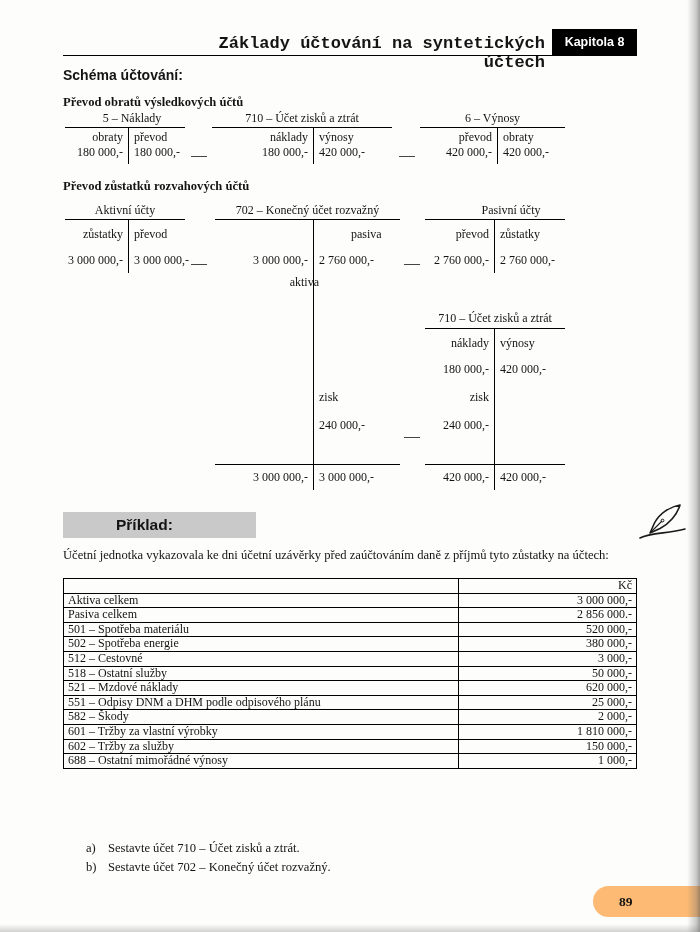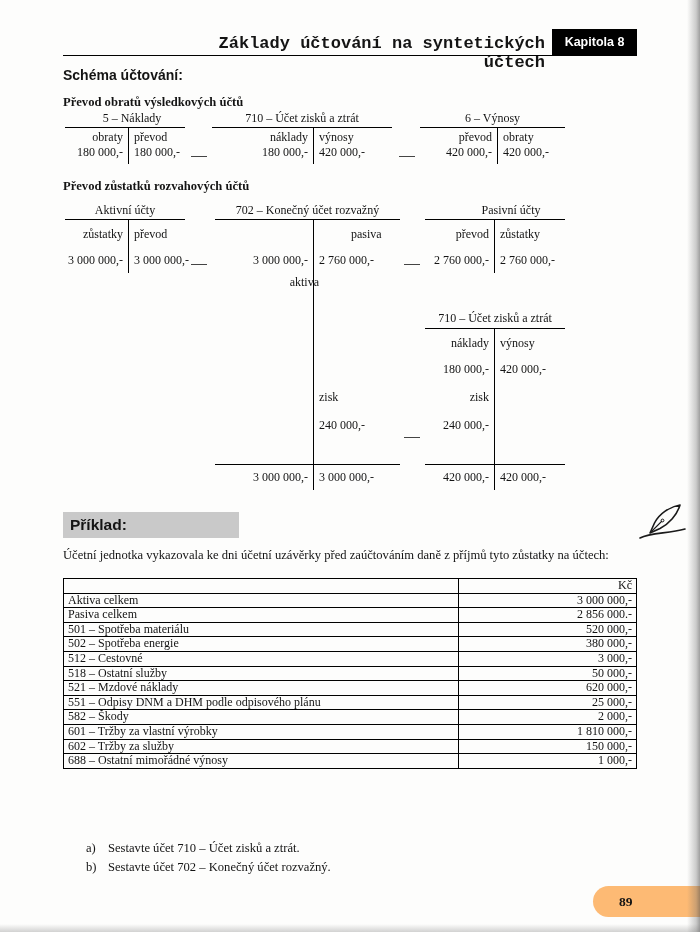--- a/index.html
+++ b/index.html
@@ -23,21 +23,21 @@
 
   
   .t-title {position:absolute; text-align:center; font-size:12px; line-height:14px; white-space:nowrap;}
   .t-line  {position:absolute; height:0; border-top:1px solid #000;}
   .t-vline {position:absolute; width:0; border-left:1px solid #000;}
   .t-cell  {position:absolute; font-size:12px; line-height:13px; white-space:nowrap;}
   .t-cell.r {text-align:right;}
   .conn {position:absolute; height:0; border-top:1.2px solid #444;}
 
   
-  .priklad-band {position:absolute; left:63px; top:512px; width:176px; height:26px; background:#c9c9c9;}
+  .priklad-band {position:absolute; left:63px; top:512px; width:147px; height:26px; background:#c9c9c9;padding-left:46px;}
   .priklad-band span {display:block; font-family:"Liberation Sans", sans-serif; font-weight:bold;
     font-size:15.5px; line-height:26px; padding-left:7px;}
   .pen {position:absolute; left:636px; top:502px; width:52px; height:40px;}
   .para {position:absolute; left:63px; width:574px; font-size:12.6px; line-height:17px; text-align:justify;}
 
   table.vals {position:absolute; left:63px; top:578px; width:574px; border-collapse:collapse;
     font-size:12px;}
   table.vals td {border:1px solid #000; height:13.6px; line-height:13.6px; padding:0 4px; white-space:nowrap; overflow:hidden;}
   table.vals td.lbl {width:386px;}
   table.vals td.amt {text-align:right;}

